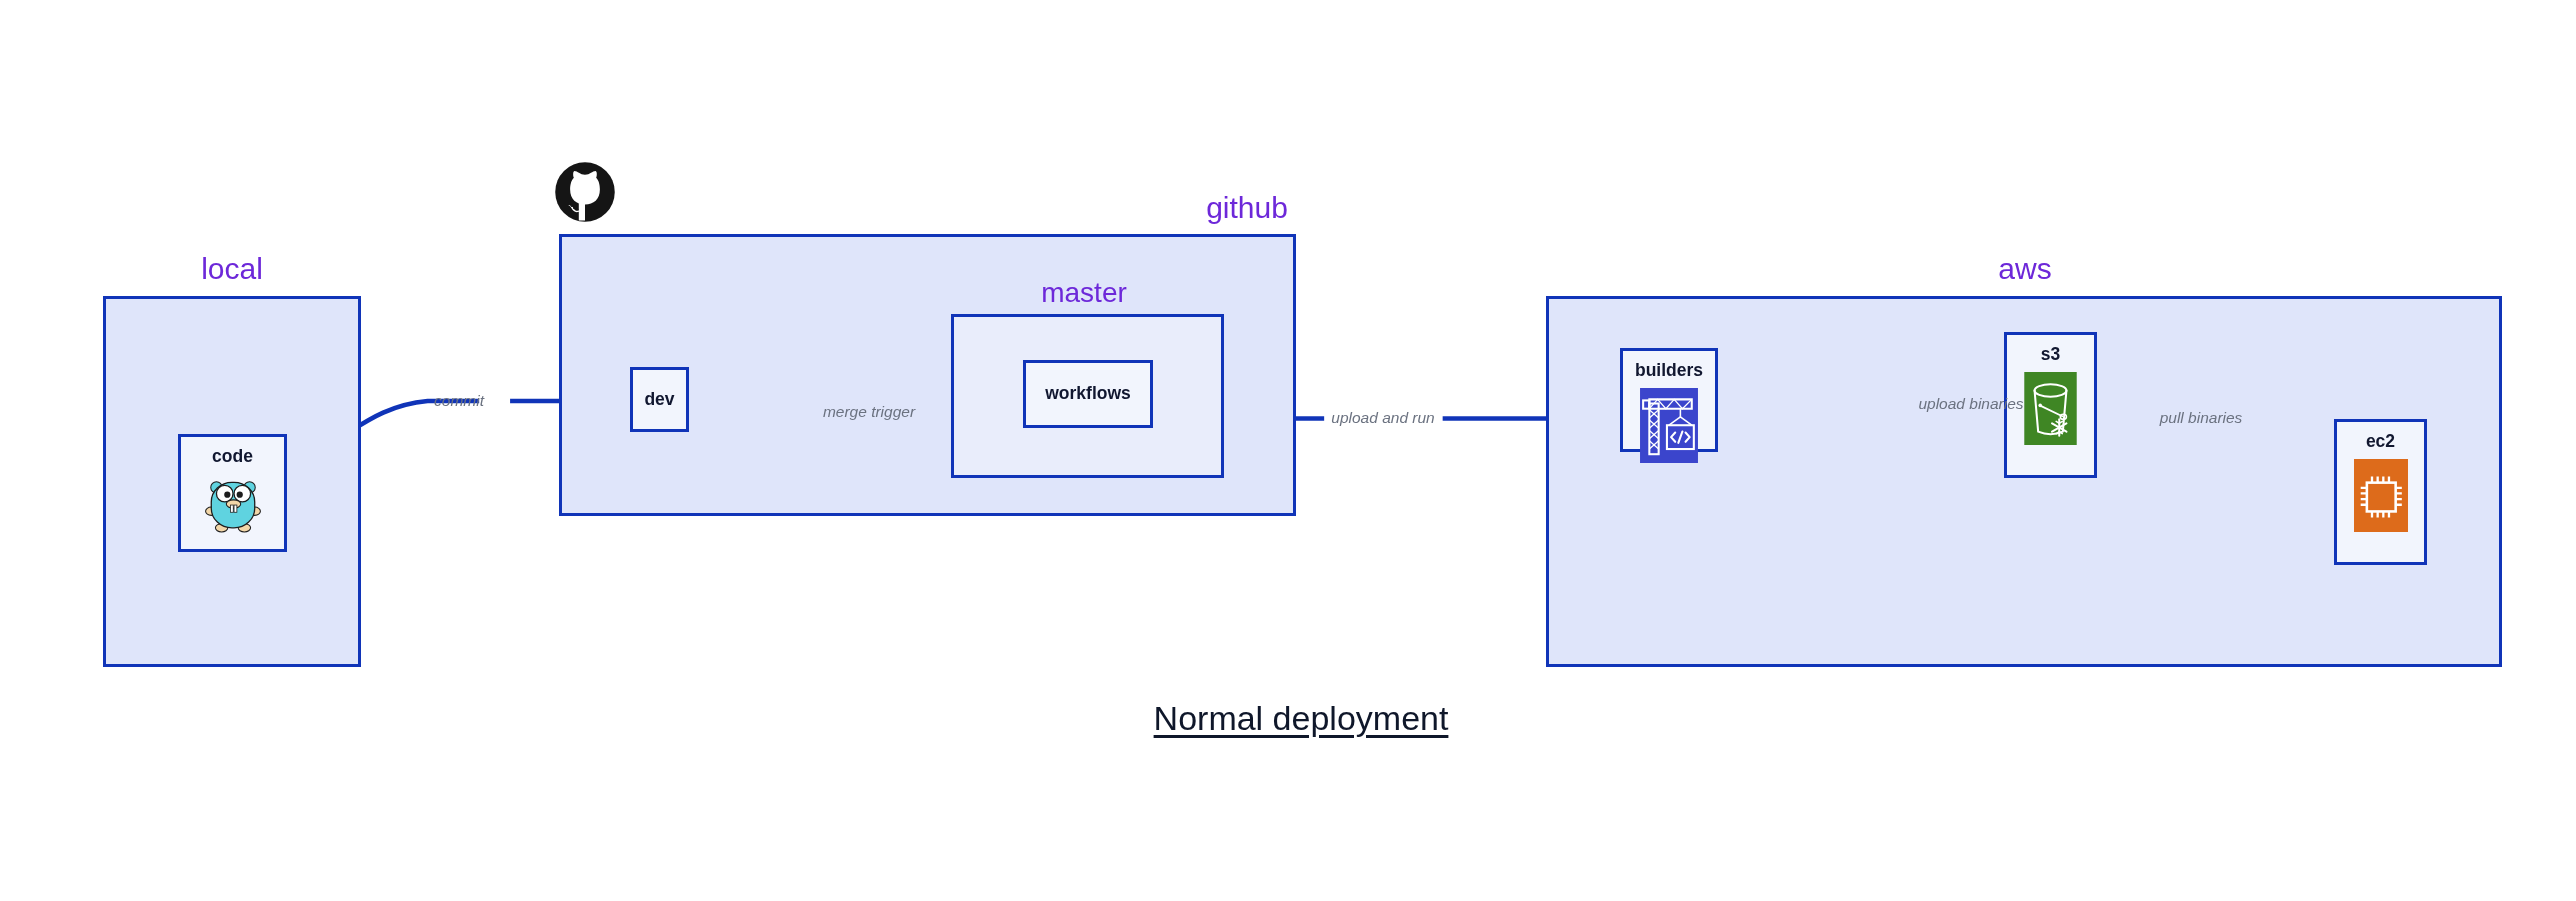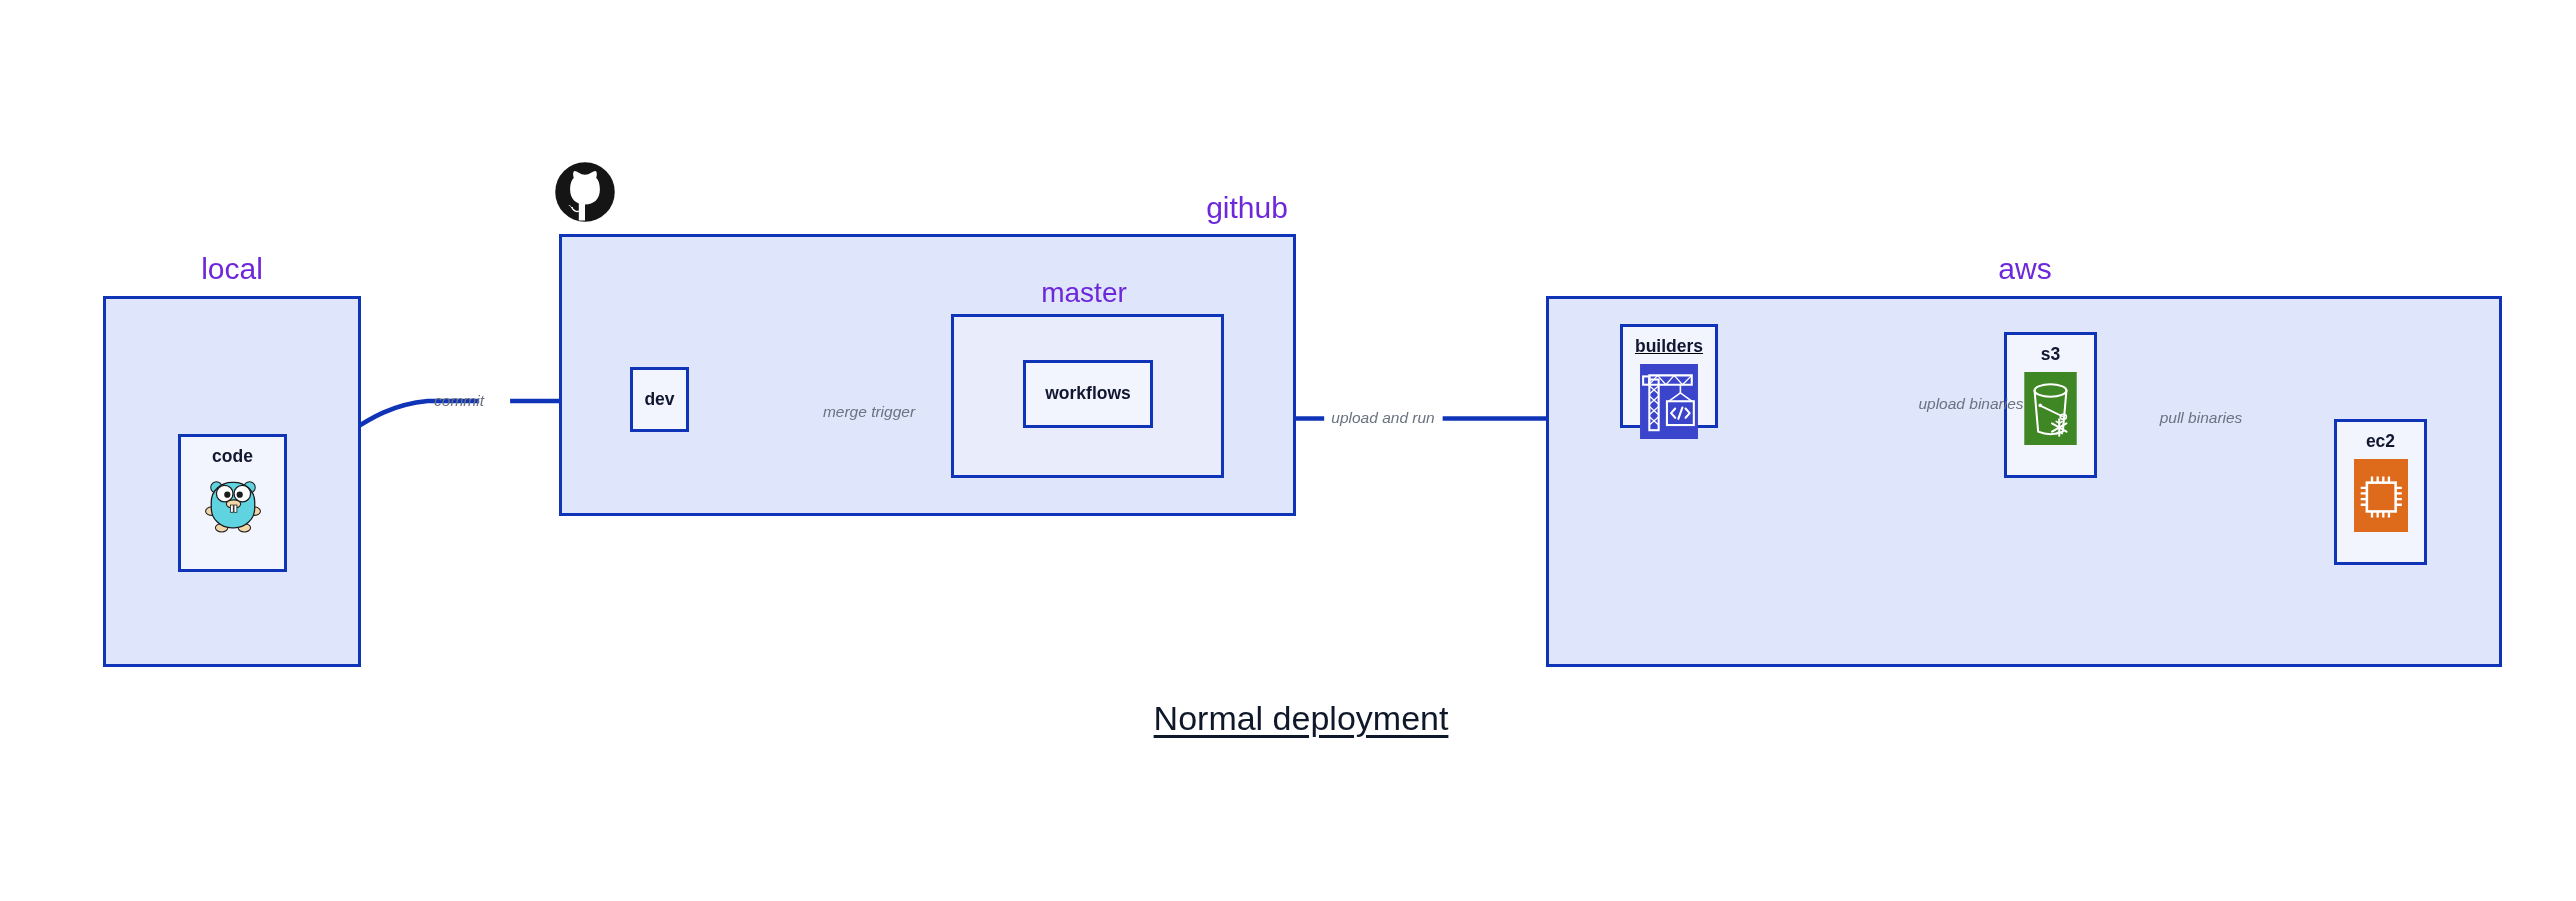--- a/index.html
+++ b/index.html
@@ -123,21 +123,21 @@
     <path d="M 3760 785 L 3890 785" fill="none" stroke="#1034b8" stroke-width="9" marker-end="url(#ah)"></path>
 
     <path d="M 4072 775 C 4140 772 4180 790 4222 808" fill="none" stroke="#1034b8" stroke-width="9"></path>
     <path d="M 4325 820 C 4410 848 4490 890 4530 925" fill="none" stroke="#1034b8" stroke-width="9" marker-end="url(#ah)"></path>
   </svg>
 
   <div class="group-title" style="left:232px; top:254px;">local</div>
 
   <div class="group" style="left:103px; top:296px; width:258px; height:371px;"></div>
 
-  <div class="node" style="left:178px; top:434px; width:109px; height:138px;">
+  <div class="node" style="left:178px; top:434px; width:109px; height:118px;">
     <span class="node-label">code</span>
     <span class="node-icon">
       <svg width="58" height="60" viewBox="0 0 112 116">
 
         <ellipse cx="14" cy="72" rx="11" ry="8" fill="#f2d6a8" stroke="#1d1d1d" stroke-width="2"></ellipse>
         <ellipse cx="98" cy="72" rx="11" ry="8" fill="#f2d6a8" stroke="#1d1d1d" stroke-width="2"></ellipse>
 
         <ellipse cx="34" cy="104" rx="12" ry="8" fill="#f2d6a8" stroke="#1d1d1d" stroke-width="2"></ellipse>
         <ellipse cx="78" cy="104" rx="12" ry="8" fill="#f2d6a8" stroke="#1d1d1d" stroke-width="2"></ellipse>
 
@@ -197,21 +197,21 @@
   </div>
 
   <div class="node" style="left:1023px; top:360px; width:130px; height:68px;">
     <span class="node-label" style="margin-top:21.6px;">workflows</span>
   </div>
 
   <div class="group-title" style="left:2025px; top:254px;">aws</div>
 
   <div class="group" style="left:1546px; top:296px; width:956px; height:371px;"></div>
 
-  <div class="node" style="left:1620px; top:324px; width:98px; height:104px;text-decoration:underline;">
+  <div class="node" style="left:1620px; top:348px; width:98px; height:104px;">
     <span class="node-label">builders</span>
     <span class="node-icon">
       <svg width="58" height="75" viewBox="0 0 112 145">
         <rect x="0" y="0" width="112" height="145" fill="#3b45cc"></rect>
         <g fill="none" stroke="#ffffff" stroke-width="4">
 
           <rect x="18" y="30" width="18" height="98"></rect>
           <path d="M18 42 L36 58 M36 42 L18 58 M18 62 L36 78 M36 62 L18 78
                    M18 82 L36 98 M36 82 L18 98 M18 102 L36 118 M36 102 L18 118" stroke-width="2.5"></path>
 

